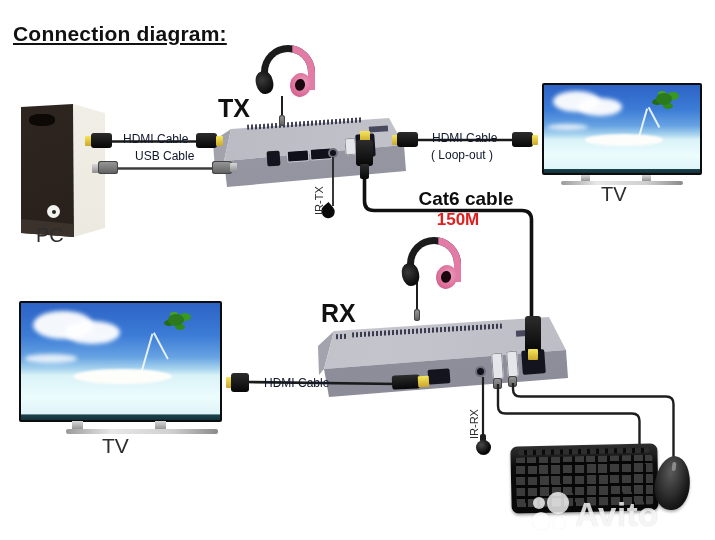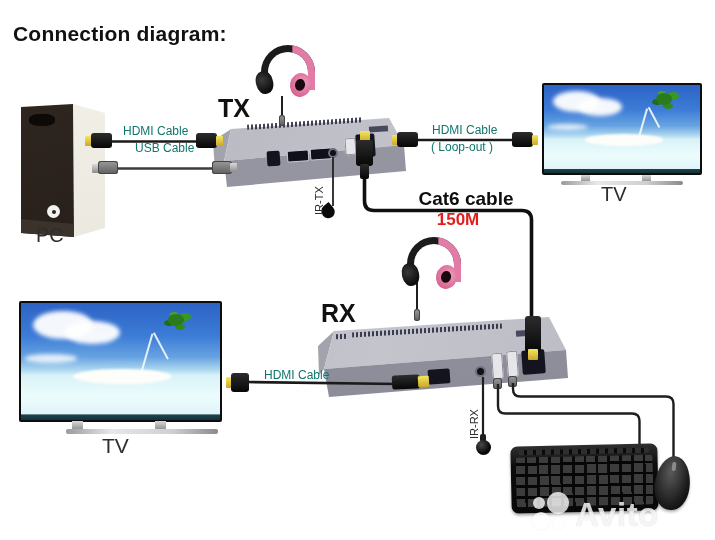--- a/index.html
+++ b/index.html
@@ -1,24 +1,24 @@
 <!DOCTYPE html>
 <html><head>
 <meta charset="utf-8">
 <style>
   html,body{margin:0;padding:0;background:#fff;}
   .canvas{position:relative;width:715px;height:540px;background:#ffffff;overflow:hidden;
           font-family:"Liberation Sans","DejaVu Sans",sans-serif;color:#1c1c1c;}
   .abs{position:absolute;}
   .face{position:absolute;left:0;top:0;width:715px;height:540px;}
   
-  .title{left:13px;top:22px;font-size:21px;font-weight:700;letter-spacing:.2px;color:#111;}
+  .title{left:13px;top:22px;font-size:21px;font-weight:700;letter-spacing:.2px;color:#111;text-decoration:underline;}
   .devlbl{font-size:25px;font-weight:700;color:#111;}
   .biglbl{font-size:20px;color:#2e2e2e;}
-  .cablelbl{font-size:12px;color:#0f766e;white-space:nowrap;}
+  .cablelbl{font-size:12px;color:#0f172a;white-space:nowrap;margin-top:8px;}
   .cat6lbl{left:406px;top:188px;width:120px;text-align:center;font-size:19px;font-weight:700;color:#0d0d0d;}
   .distlbl{left:406px;top:210px;width:104px;text-align:center;font-size:17px;font-weight:700;color:#e01e1e;}
   .vlbl{font-size:11px;color:#2e2e2e;writing-mode:vertical-rl;transform:rotate(180deg);white-space:nowrap;}
   
   .pc-front{clip-path:polygon(21px 107px,73px 104px,74px 237px,21px 233px);
             background:linear-gradient(160deg,#332a24 0%,#241c17 45%,#1b1410 100%);}
   .pc-side{clip-path:polygon(73px 104px,105px 113px,105px 228px,74px 237px);
            background:linear-gradient(180deg,#f4f2ea 0%,#e8e6dc 60%,#d8d6cc 100%);}
   .pc-bottom{clip-path:polygon(21px 219px,74px 224px,74px 237px,21px 233px);background:#3a322b;}
   .pc-power{left:47px;top:205px;width:13px;height:13px;border-radius:50%;background:#f2f2f0;}

